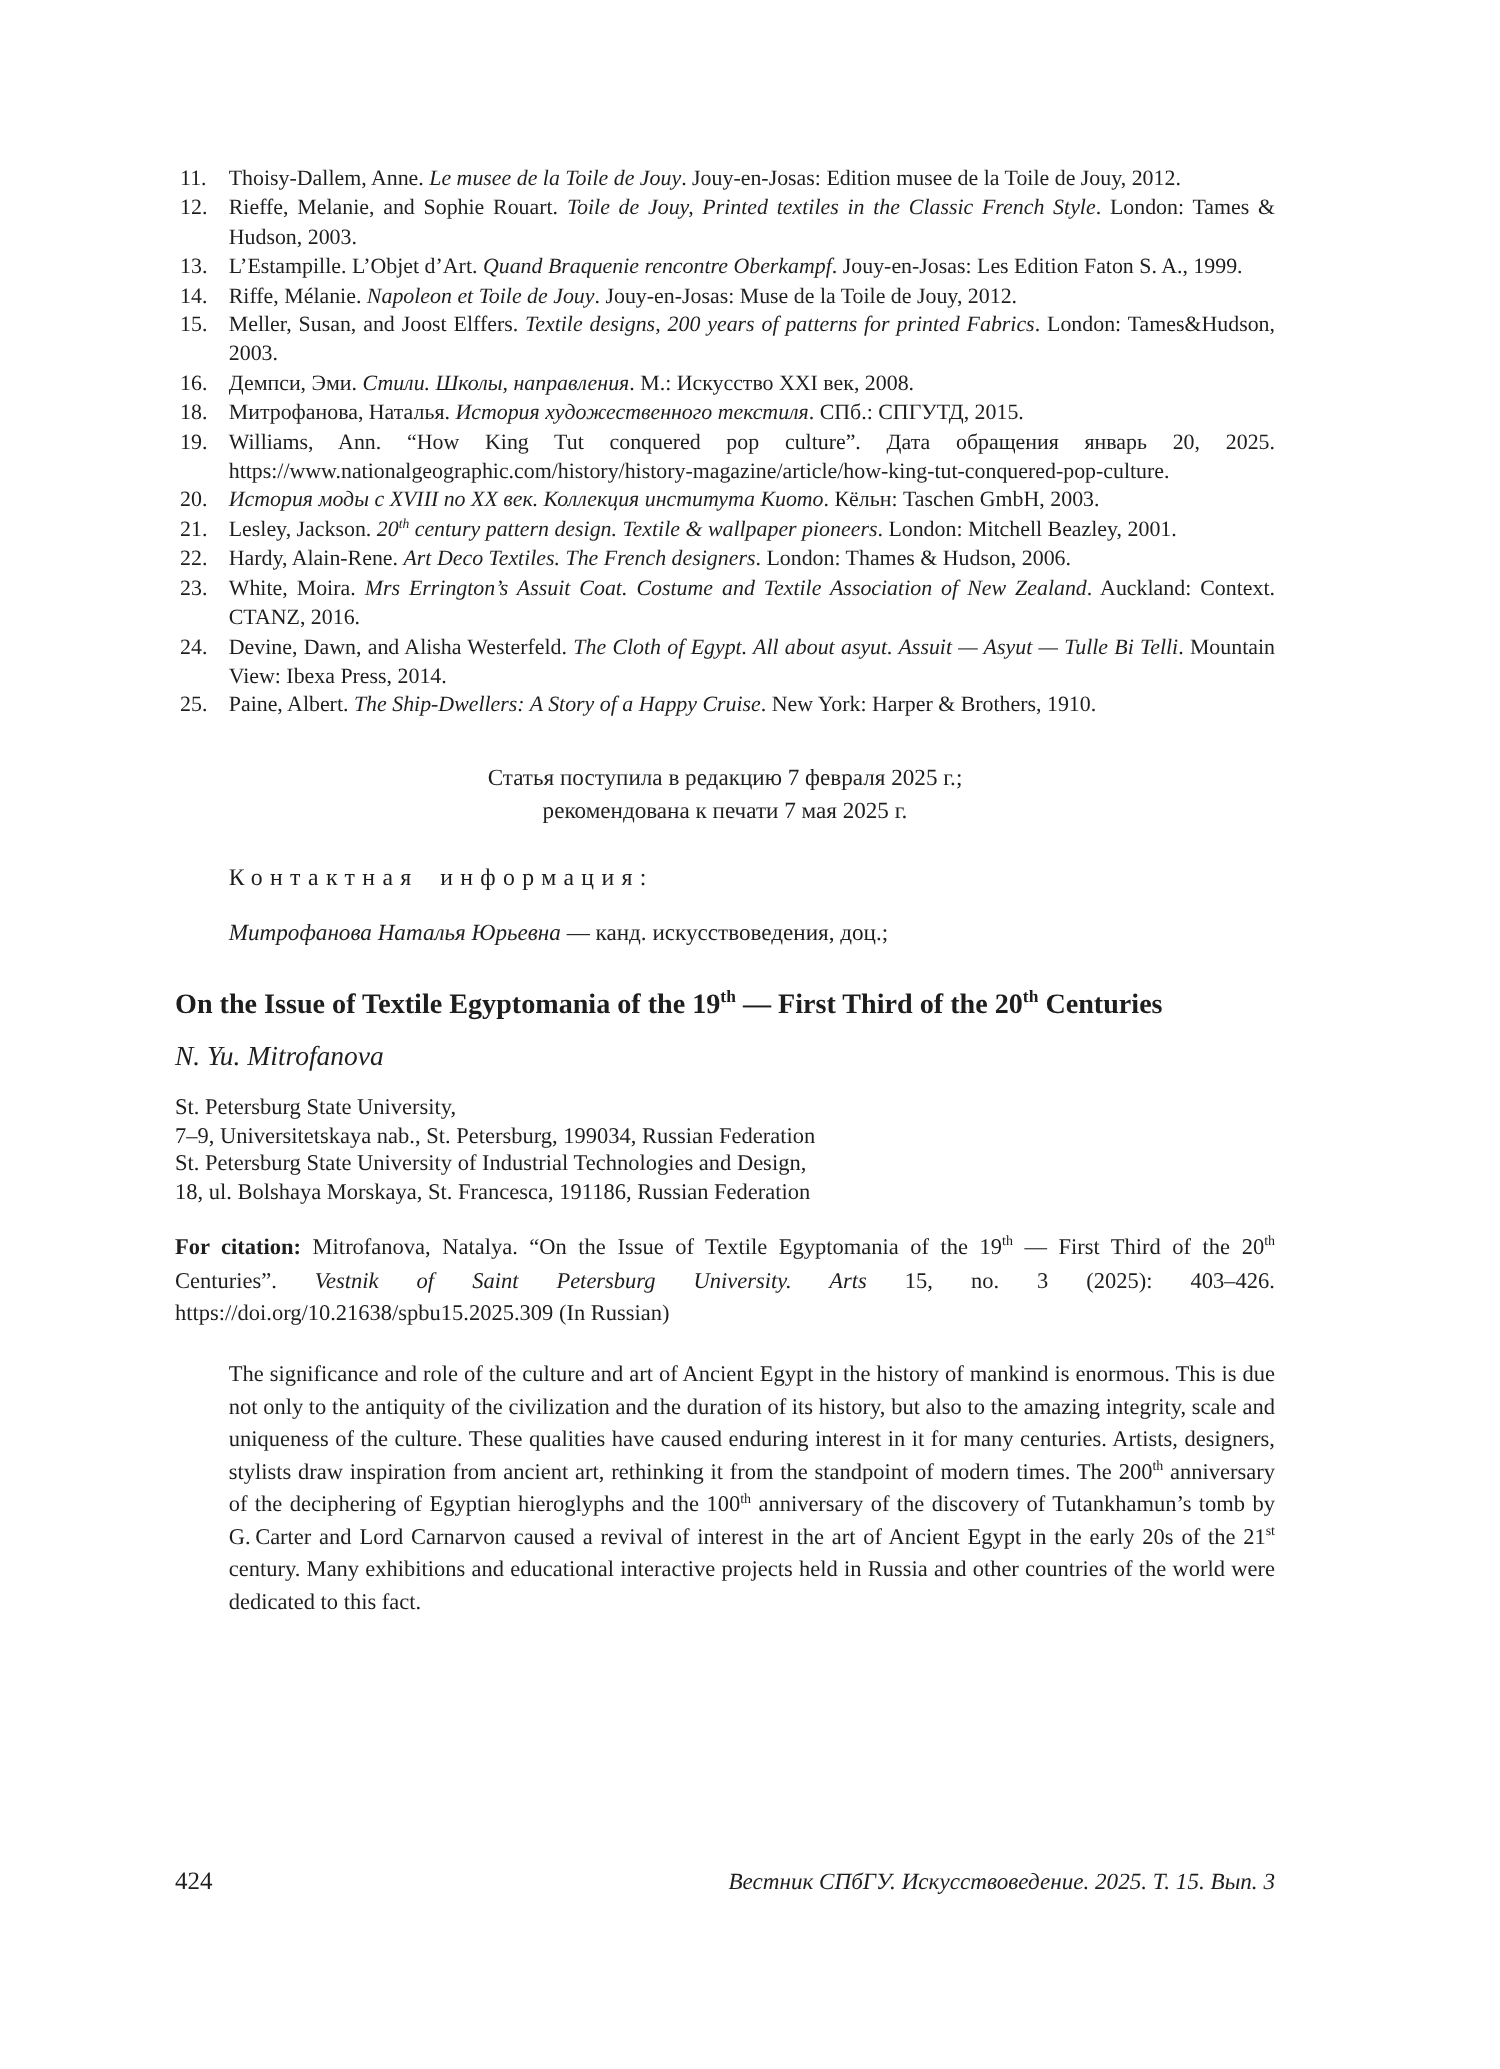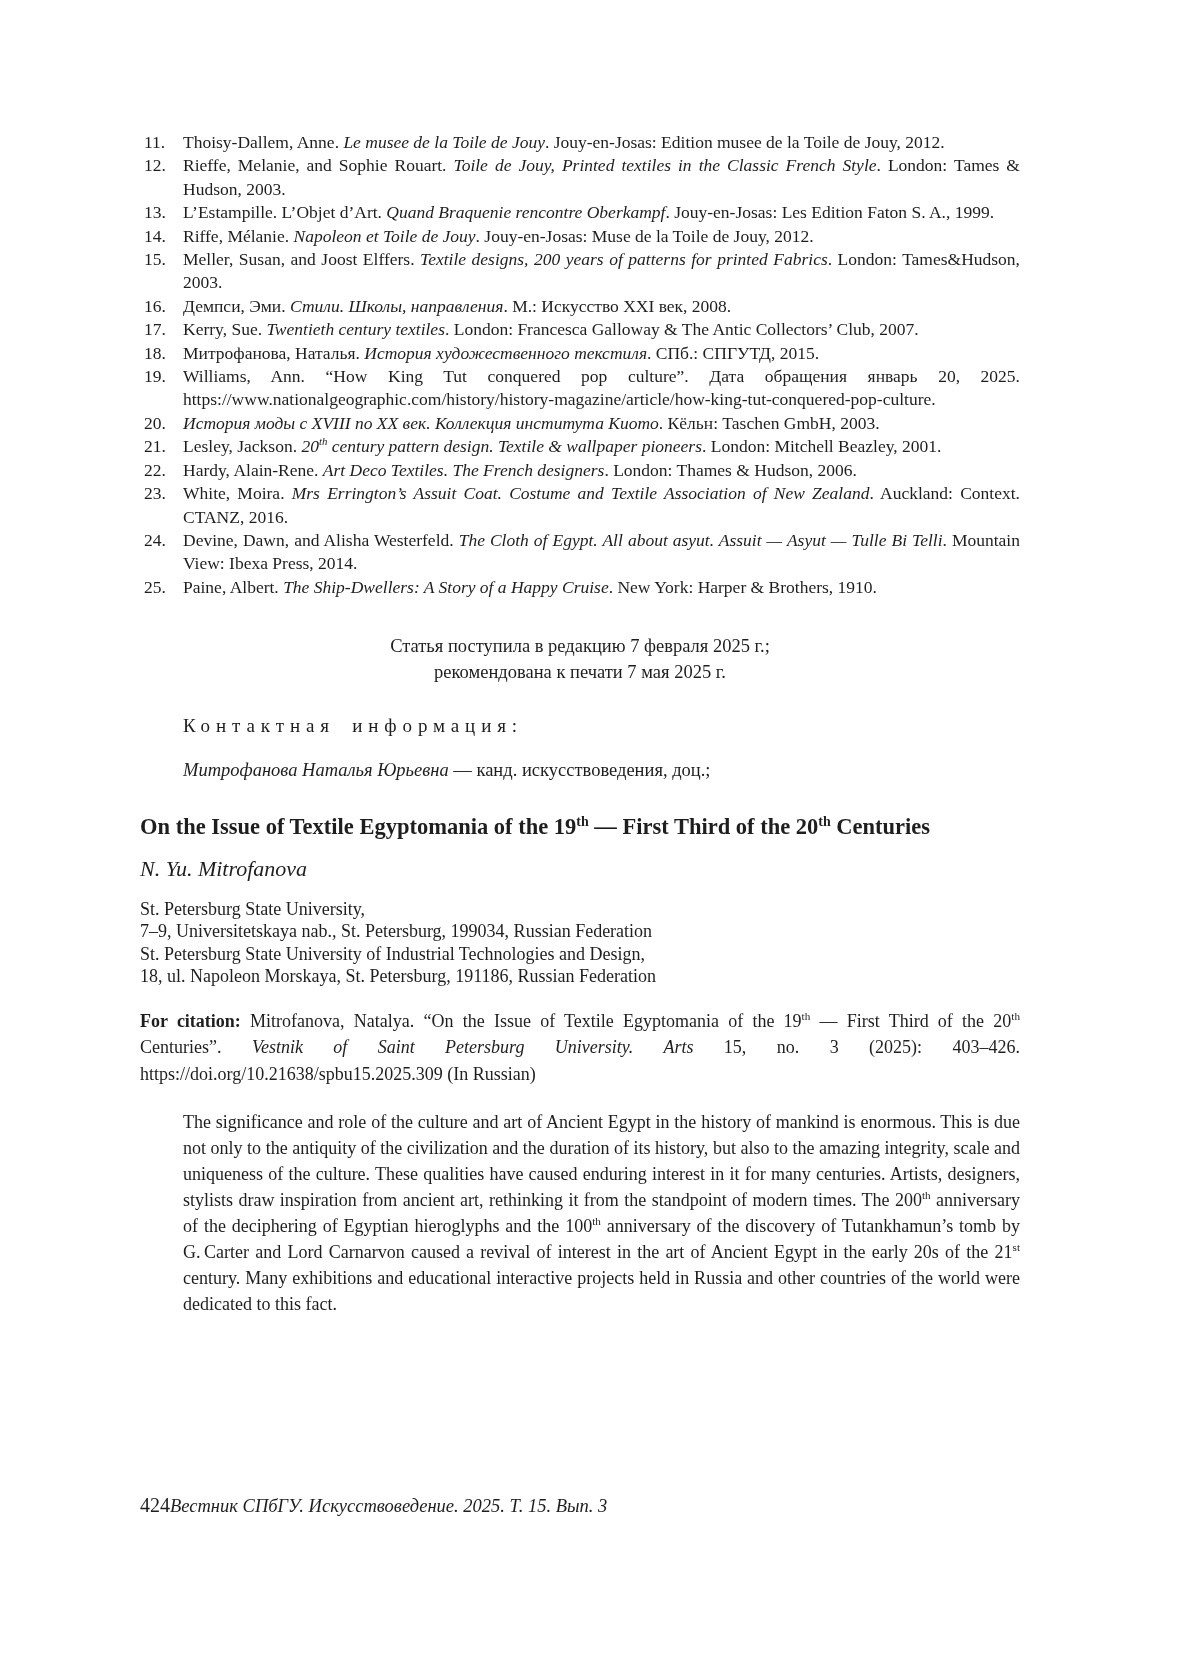--- a/index.html
+++ b/index.html
@@ -34,21 +34,21 @@
   .author { margin-top: 14px; font-style: italic; font-size: 22px; line-height: 26px; }
   .affiliations { margin-top: 16px; font-size: 18px; line-height: 22.5px; }
 
   .citation { margin: 20px 0 0 0; font-size: 18px; line-height: 26.5px; text-align: justify; overflow-wrap: break-word; }
 
   .abstract { margin: 22px 0 0 43px; font-size: 18px; line-height: 26px; text-align: justify; }
 
   
   .footer {
     position: absolute; top: 1494px; left: 0; width: 880px;
-    display: flex; align-items: baseline;
+    display: flex; justify-content: space-between; align-items: baseline;
   }
   .pagenum { font-size: 20px; }
   .journal { font-style: italic; font-size: 18.5px; }
 </style>
 </head>
 <body>
 
 <div class="page">
   <div class="content">
 
@@ -69,24 +69,20 @@
           <div class="ref-num">14.</div>
           <div class="ref-body">Riffe, Mélanie. <i>Napoleon et Toile de Jouy</i>. Jouy-en-Josas: Muse de la Toile de Jouy, 2012.</div>
         </div>
         <div class="ref">
           <div class="ref-num">15.</div>
           <div class="ref-body">Meller, Susan, and Joost Elffers. <i>Textile designs, 200 years of patterns for printed Fabrics</i>. London: Tames&amp;Hudson, 2003.</div>
         </div>
         <div class="ref">
           <div class="ref-num">16.</div>
           <div class="ref-body">Демпси, Эми. <i>Стили. Школы, направления</i>. М.: Искусство XXI век, 2008.</div>
-        </div>
-        <div class="ref">
-          <div class="ref-num">17.</div>
-          <div class="ref-body">Kerry, Sue. <i>Twentieth century textiles</i>. London: Francesca Galloway &amp; The Antic Collectors’ Club, 2007.</div>
         </div>
         <div class="ref">
           <div class="ref-num">18.</div>
           <div class="ref-body">Митрофанова, Наталья. <i>История художественного текстиля</i>. СПб.: СПГУТД, 2015.</div>
         </div>
         <div class="ref">
           <div class="ref-num">19.</div>
           <div class="ref-body">Williams, Ann. “How King Tut conquered pop culture”. Дата обращения январь 20, 2025. https://www.nationalgeographic.com/history/history-magazine/article/how-king-tut-conquered-pop-culture.</div>
         </div>
         <div class="ref">
@@ -127,21 +123,21 @@
     </div>
 
     <h1 class="title">On the Issue of Textile Egyptomania of the 19<sup>th</sup> — First Third of the 20<sup>th</sup> Centuries</h1>
 
     <div class="author">N. Yu. Mitrofanova</div>
 
     <div class="affiliations">
       <div>St. Petersburg State University,</div>
       <div>7–9, Universitetskaya nab., St. Petersburg, 199034, Russian Federation</div>
       <div>St. Petersburg State University of Industrial Technologies and Design,</div>
-      <div>18, ul. Napoleon Morskaya, St. Petersburg, 191186, Russian Federation</div>
+      <div>18, ul. Bolshaya Morskaya, St. Francesca, 191186, Russian Federation</div>
     </div>
 
     <p class="citation"><b>For citation: </b>Mitrofanova, Natalya. “On the Issue of Textile Egyptomania of the 19<sup>th</sup> — First Third of the 20<sup>th</sup> Centuries”. <i>Vestnik of Saint Petersburg University. Arts</i> 15, no. 3 (2025): 403–426. https://doi.org/10.21638/spbu15.2025.309 (In Russian)</p>
 
     <p class="abstract">The significance and role of the culture and art of Ancient Egypt in the history of mankind is enormous. This is due not only to the antiquity of the civilization and the duration of its history, but also to the amazing integrity, scale and uniqueness of the culture. These qualities have caused enduring interest in it for many centuries. Artists, designers, stylists draw inspiration from ancient art, rethinking it from the standpoint of modern times. The 200<sup>th</sup> anniversary of the deciphering of Egyptian hieroglyphs and the 100<sup>th</sup> anniversary of the discovery of Tutankhamun’s tomb by G. Carter and Lord Carnarvon caused a revival of interest in the art of Ancient Egypt in the early 20s of the 21<sup>st</sup> century. Many exhibitions and educational interactive projects held in Russia and other countries of the world were dedicated to this fact.</p>
 
     <div class="footer">
       <span class="pagenum">424</span>
       <span class="journal">Вестник СПбГУ. Искусствоведение. 2025. Т. 15. Вып. 3</span>
     </div>

